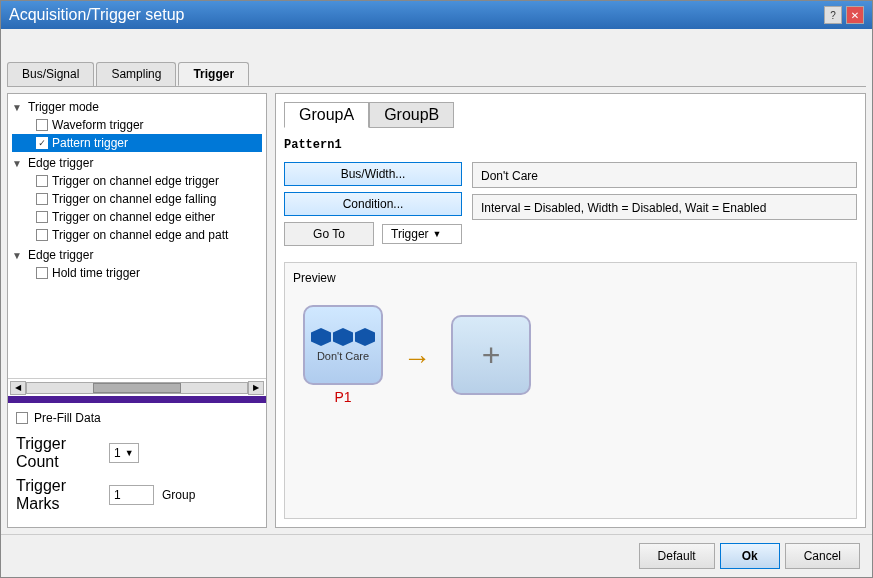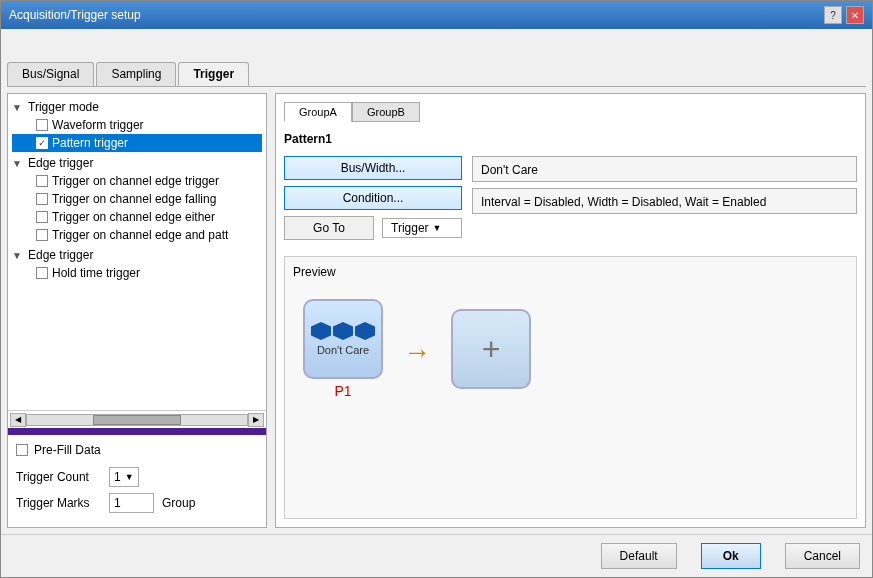--- a/index.html
+++ b/index.html
@@ -25,21 +25,21 @@
     .title-bar {
       background: linear-gradient(to bottom, #4a90d9, #2a6ab5);
       color: white;
       padding: 4px 8px;
       display: flex;
       justify-content: space-between;
       align-items: center;
       height: 28px;
     }
     .title-bar-title {
-      font-size: 12px;
+      font-size: 16px;
       font-weight: normal;
     }
     .title-bar-buttons {
       display: flex;
       gap: 4px;
     }
     .title-btn {
       width: 18px;
       height: 18px;
       border: 1px solid #aaa;
@@ -191,21 +191,21 @@
       margin-bottom: 10px;
     }
     .field-row {
       display: flex;
       align-items: center;
       gap: 8px;
       margin-bottom: 6px;
     }
     .field-label {
       width: 85px;
-      font-size: 12px;
+      font-size: 16px;
     }
     .field-value {
       width: 45px;
       border: 1px solid #aaa;
       background: white;
       padding: 2px 4px;
       font-size: 12px;
     }
     .dropdown-btn {
       display: flex;
@@ -233,31 +233,32 @@
     .group-tabs {
       display: flex;
       gap: 0;
       margin-bottom: 10px;
     }
     .group-tab {
       padding: 3px 14px;
       border: 1px solid #aaa;
       background: #e4e4e4;
       cursor: pointer;
-      font-size: 11px;
+      font-size: 16px;
     }
     .group-tab.active {
       background: white;
       border-bottom: 1px solid white;
       font-weight: normal;
     }
     .pattern-label {
       font-size: 12px;
       font-weight: bold;
       margin-bottom: 10px;
+      font-family: Liberation Mono, monospace;
     }
     .pattern-controls {
       display: flex;
       gap: 10px;
       align-items: flex-start;
       margin-bottom: 16px;
     }
     .pattern-buttons {
       display: flex;
       flex-direction: column;
@@ -378,21 +379,21 @@
     .p1-label {
       font-size: 14px;
       color: #cc0000;
       margin-top: 4px;
     }
 
     
     .footer {
       display: flex;
       justify-content: flex-end;
-      gap: 24px;
+      gap: 5px;
       padding: 8px 12px;
       border-top: 1px solid #ccc;
     }
     .footer-btn {
       padding: 5px 18px;
       border: 1px solid #aaa;
       background: linear-gradient(to bottom, #f5f5f5, #e0e0e0);
       font-size: 12px;
       cursor: pointer;
       min-width: 60px;

